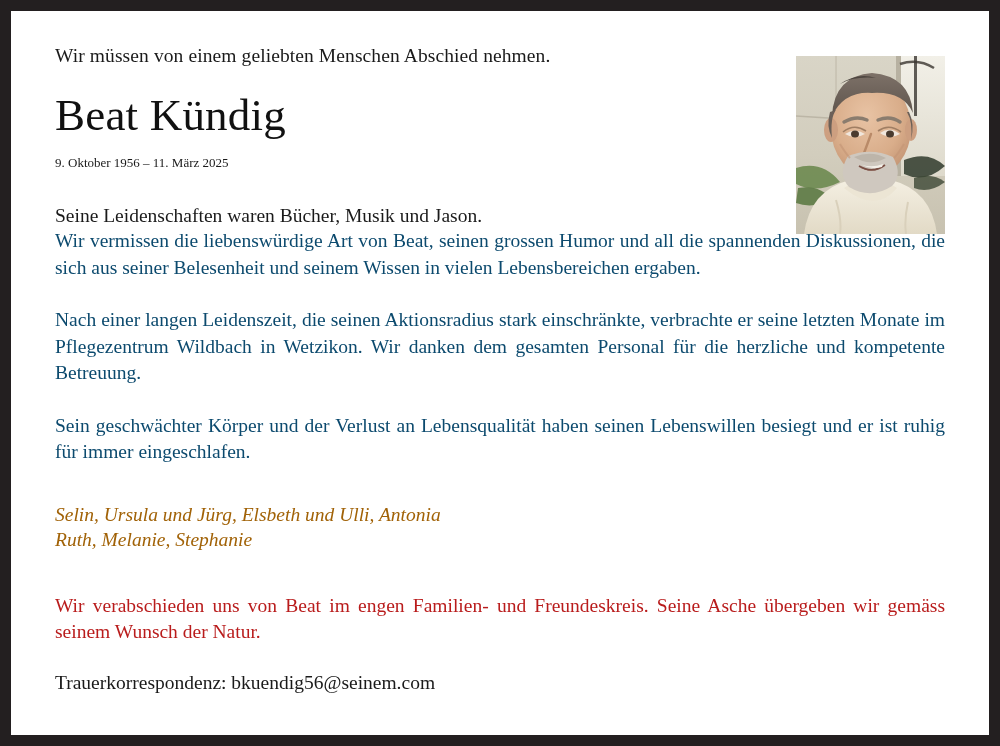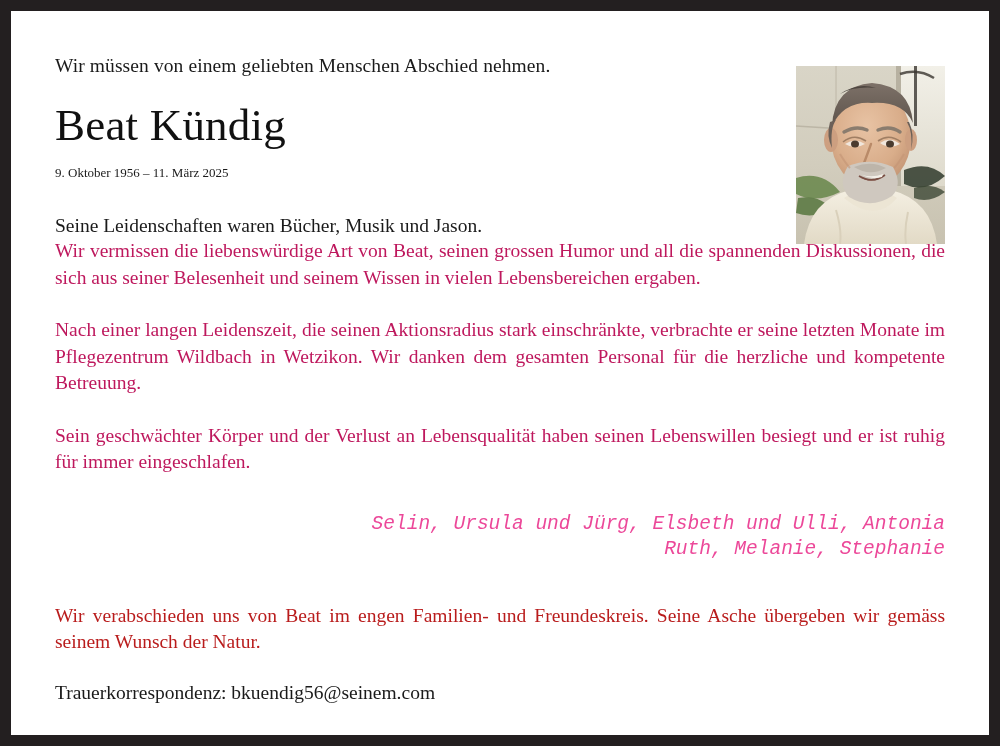--- a/index.html
+++ b/index.html
@@ -29,21 +29,21 @@
     box-sizing: border-box;
     width: 100%;
     height: 100%;
     background: #ffffff;
     overflow: hidden;
   }
 
   .content {
     position: absolute;
     left: 44px;
-    top: 43px;
+    top: 33px;
     width: 890px;
     height: 660px;
   }
 
   
   .photo-wrap {
     position: absolute;
     right: 0px;
     top: 12px;
     width: 149px;
@@ -86,37 +86,35 @@
   .passion {
     font-size: 19.5px;
     line-height: 24px;
     color: #1a1a1a;
     margin: 29px 0 0 0;
   }
 
   .para {
     font-size: 19.5px;
     line-height: 26.5px;
-    color: #be185d;
+    color: #0c4a6e;
     margin: 26px 0 0 0;
     text-align: justify;
     text-justify: inter-word;
     width: 890px;
   }
   .para:first-of-type { margin-top: 0; }
 
   .signature {
     margin: 36px 0 0 0;
-    text-align: right;
     font-style: italic;
     font-size: 19.5px;
     line-height: 25.5px;
-    color: #ec4899;
-    width: 890px;
-    font-family: Liberation Mono, monospace;
+    color: #a16207;
+    width: 890px;
   }
   .signature div { white-space: nowrap; }
 
   .farewell {
     font-size: 19.5px;
     line-height: 26px;
     color: #b91c1c;
     margin: 40px 0 0 0;
     text-align: justify;
     width: 890px;

